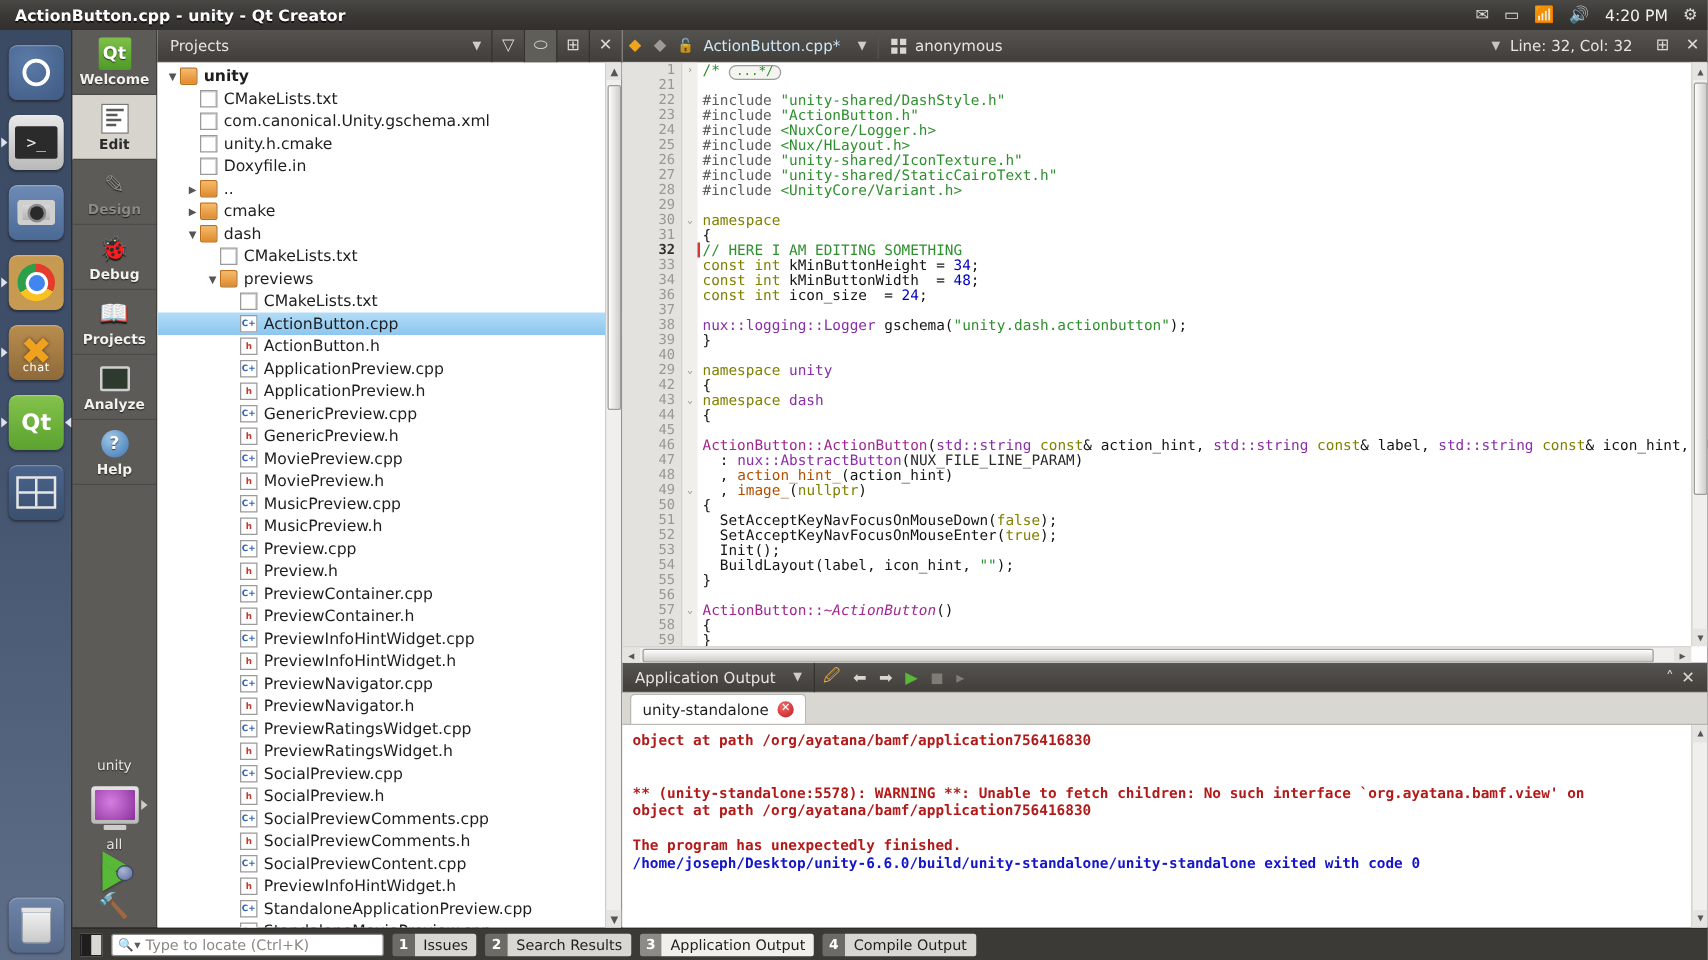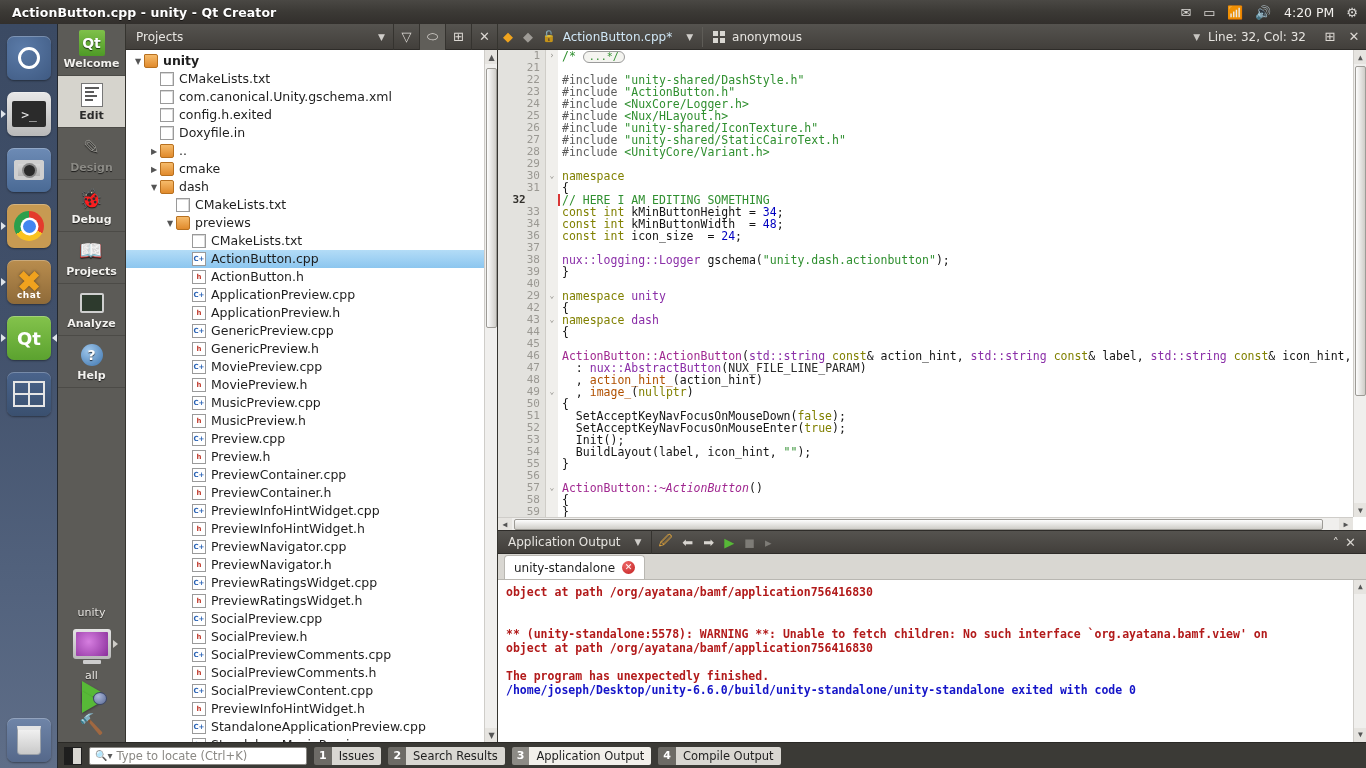--- a/index.html
+++ b/index.html
@@ -74,21 +74,21 @@
   .ic-chrome::before {
     content: ""; position: absolute; width: 13px; height: 13px; border-radius: 50%;
     background: #4186f0; z-index: 2; box-shadow: 0 0 0 2.5px #fff;
   }
   .ic-chat { background: linear-gradient(to bottom,#b98d4e,#8e6a39); }
   .ic-chat::after {
     content: "✖"; font-size: 30px; color: #f0a21e; line-height: 1;
     text-shadow: 0 0 3px rgba(0,0,0,.5);
   }
   .ic-chat .sub {
-    position: absolute; bottom: 4px; font-size: 9px; font-weight: bold; color: #fff;
+    position: absolute; bottom: 4px; font-size: 9px; font-weight: normal; color: #fff;
     letter-spacing: .5px;
   }
   .ic-qt { background: linear-gradient(to bottom,#84c34c,#5ba22f); }
   .ic-qt::after { content: "Qt"; font-weight: bold; font-size: 18px; color: #fff; }
   .ic-wswitch { background: linear-gradient(to bottom,#4a648c,#3a506f); }
   .ic-wswitch::after {
     content: ""; width: 28px; height: 22px; border: 2px solid #e6e6e6;
     background:
       linear-gradient(#e6e6e6,#e6e6e6) center/2px 100% no-repeat,
       linear-gradient(#e6e6e6,#e6e6e6) center/100% 2px no-repeat;
@@ -282,21 +282,21 @@
     position: absolute; left: 0; top: 0; bottom: 0; width: 48px;
     background: #e3e2de; border-right: 1px solid #cfcdc8;
   }
   .foldbg { position: absolute; left: 48px; top: 0; bottom: 0; width: 12px; background: #f0efec; }
   .codeblock { position: absolute; left: 0; top: 0; right: 0; }
   .cline { height: 12px; line-height: 12px; display: flex; white-space: pre; }
   .ln {
     width: 42px; text-align: right; padding-right: 6px; color: #9a9892;
     flex: 0 0 48px; font-size: 11px;
   }
-  .cline.cur .ln { color: #33312d; font-weight: bold; text-align: center; }
+  .cline.cur .ln { color: #33312d; font-weight: bold; }
   .fold { width: 12px; flex: 0 0 12px; text-align: center; color: #8d8b86; font-size: 8px; }
   .cursorbar {
     position: absolute; left: 60px; width: 2px; height: 12px; background: #d93636;
   }
   .code { padding-left: 4px; }
   .k-pre { color: #5c5c5c; }
   .k-str { color: #2f8f2f; }
   .k-cmt { color: #2f8f2f; }
   .k-kw  { color: #808000; }
   .k-num { color: #0000c0; }
@@ -559,21 +559,21 @@
               <span class="tlabel">CMakeLists.txt</span>
             </div>
             <div class="trow" style="padding-left: 22px;">
               <span class="twist"></span>
               <span class="fico doc"></span>
               <span class="tlabel">com.canonical.Unity.gschema.xml</span>
             </div>
             <div class="trow" style="padding-left: 22px;">
               <span class="twist"></span>
               <span class="fico doc"></span>
-              <span class="tlabel">config.h.exited</span>
+              <span class="tlabel">unity.h.cmake</span>
             </div>
             <div class="trow" style="padding-left: 22px;">
               <span class="twist"></span>
               <span class="fico doc"></span>
               <span class="tlabel">Doxyfile.in</span>
             </div>
             <div class="trow" style="padding-left: 22px;">
               <span class="twist">▶</span>
               <span class="fico folder"></span>
               <span class="tlabel">..</span>

